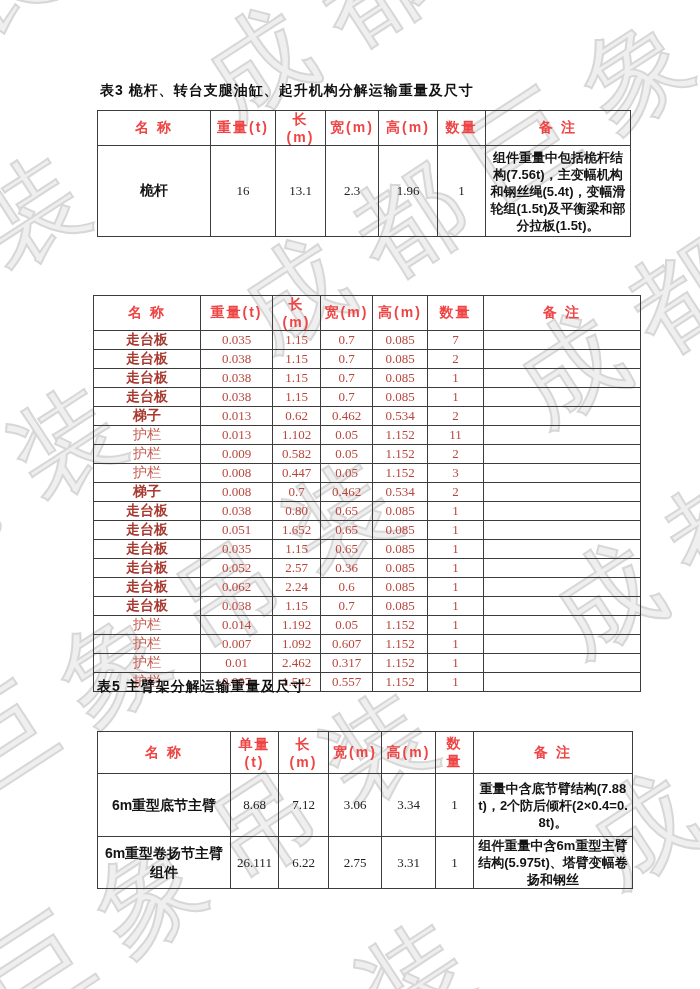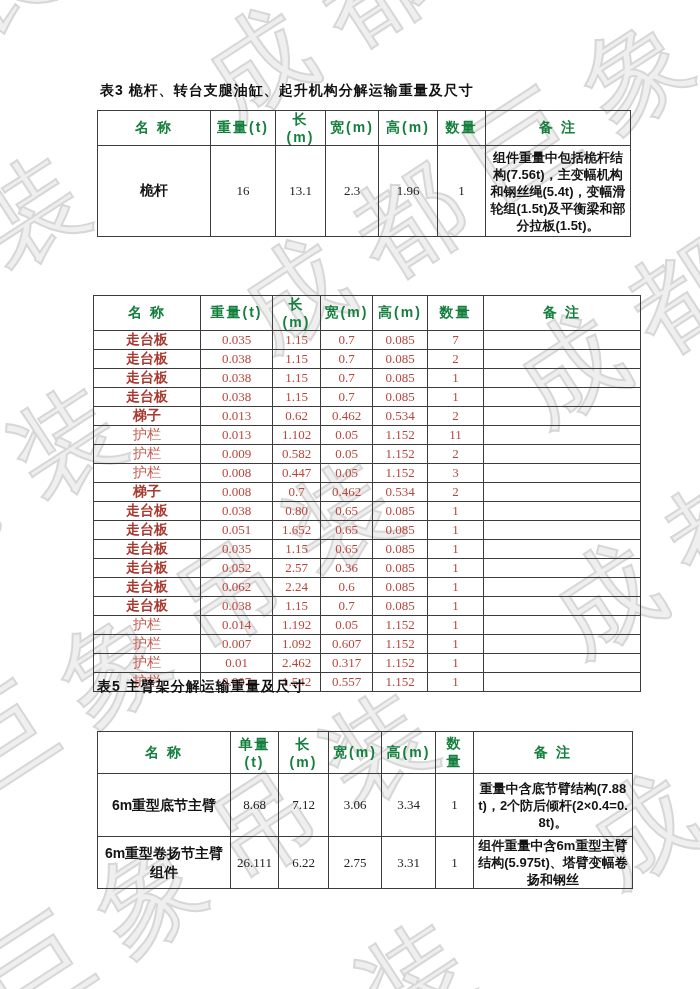--- a/index.html
+++ b/index.html
@@ -29,21 +29,21 @@
   
   .table-host{position:absolute;}
   #host-table3{left:97px;top:110px;}
   #host-table4{left:93px;top:295px;}
   #host-table5{left:97px;top:731px;}
   table.doc-table{border-collapse:collapse;table-layout:fixed;background:transparent;}
   .doc-table th,.doc-table td{
     border:1px solid #3c3c3c;padding:0 3px;vertical-align:middle;text-align:center;
     overflow:hidden;
   }
-  .doc-table th{font-size:14px;font-weight:bold;color:#15803d;letter-spacing:2px;}
+  .doc-table th{font-size:14px;font-weight:bold;color:#ef4444;letter-spacing:2px;}
   .c-name{font-size:14px;font-weight:bold;color:#141414;}
   .c-val{font-size:13px;font-family:"Liberation Serif","DejaVu Serif",serif;color:#222;}
   .c-remark{font-size:13px;font-weight:600;line-height:17px;text-align:left;color:#141414;word-break:break-all;}
   .c-remark.center{text-align:center;}
   
   .table4 .c-name{color:#a83a30;}
   .table4 .c-name.light{color:#c4594c;font-weight:normal;}
   .table4 .c-val{color:#b8463c;}
   
   .table5 th,.table5 td{word-break:break-all;}

